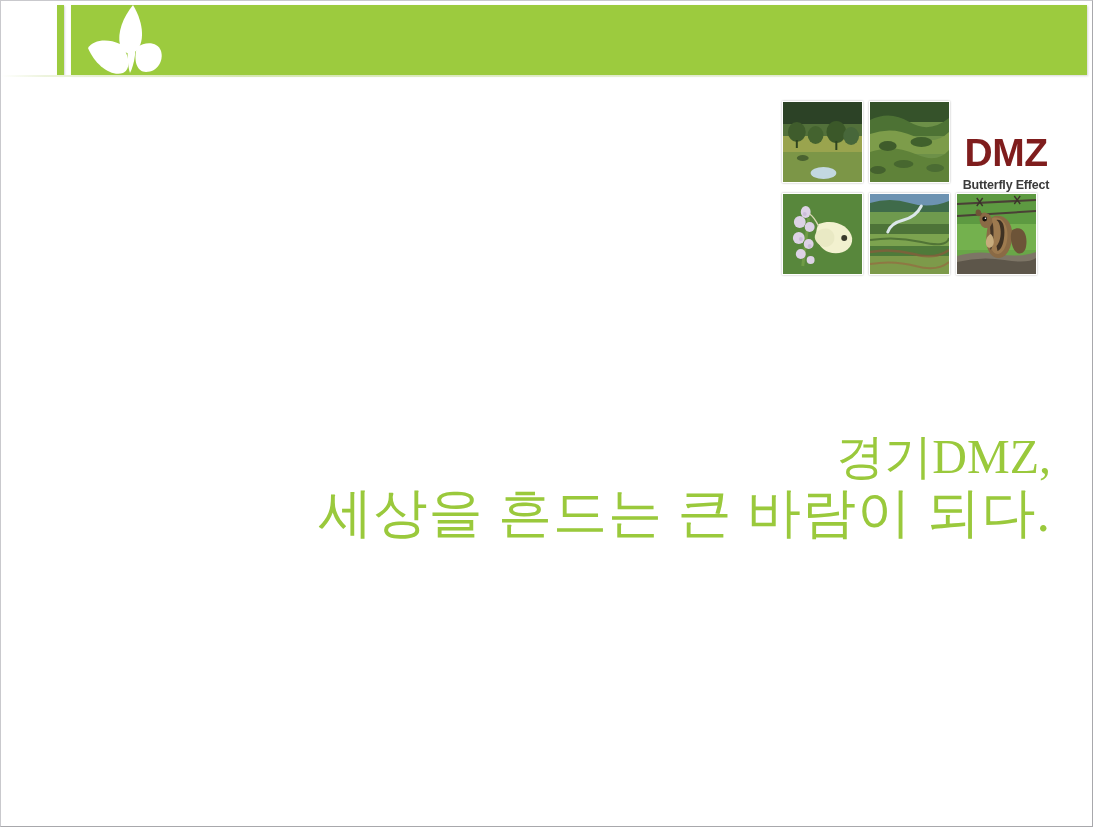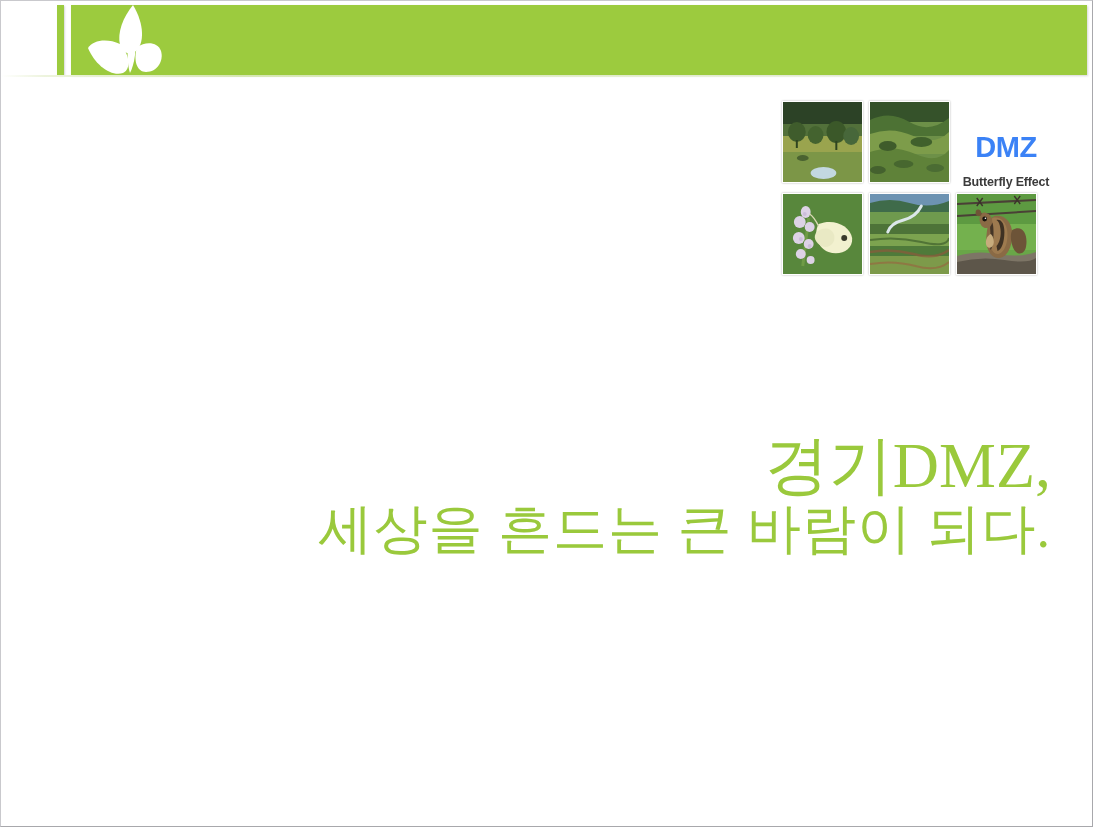--- a/index.html
+++ b/index.html
@@ -102,54 +102,54 @@
   .logo-text {
     position: absolute;
     left: 178px;
     top: 32px;
     width: 92px;
     text-align: center;
   }
   .logo-dmz {
     font-family: "Liberation Sans", sans-serif;
     font-weight: bold;
-    font-size: 29px;
+    font-size: 39px;
     letter-spacing: -0.5px;
-    color: #3b82f6;
+    color: #7f1d1d;
     line-height: 1;
   }
   .logo-sub {
     font-family: "Liberation Sans", sans-serif;
     font-weight: bold;
     font-size: 12.5px;
     letter-spacing: -0.2px;
     color: #3b3b3b;
     line-height: 1;
-    margin-top: 14px;
+    margin-top: 7px;
   }
 
   
   .title-wrap {
     position: absolute;
     left: 0;
     top: 432px;
     width: 1070px;
     text-align: right;
     padding-right: 20px;
     box-sizing: border-box;
   }
   .title-line {
     font-family: "Liberation Serif", serif;
     color: #9ac93c;
     line-height: 1.02;
     white-space: nowrap;
     text-align: right;
   }
   .title-line-1 {
-    font-size: 64px;
+    font-size: 48px;
     letter-spacing: 0px;
   }
   .title-line-2 {
     font-size: 54px;
     letter-spacing: 1px;
     margin-top: 4px;
   }
 
   
   .reflection-wrap {

